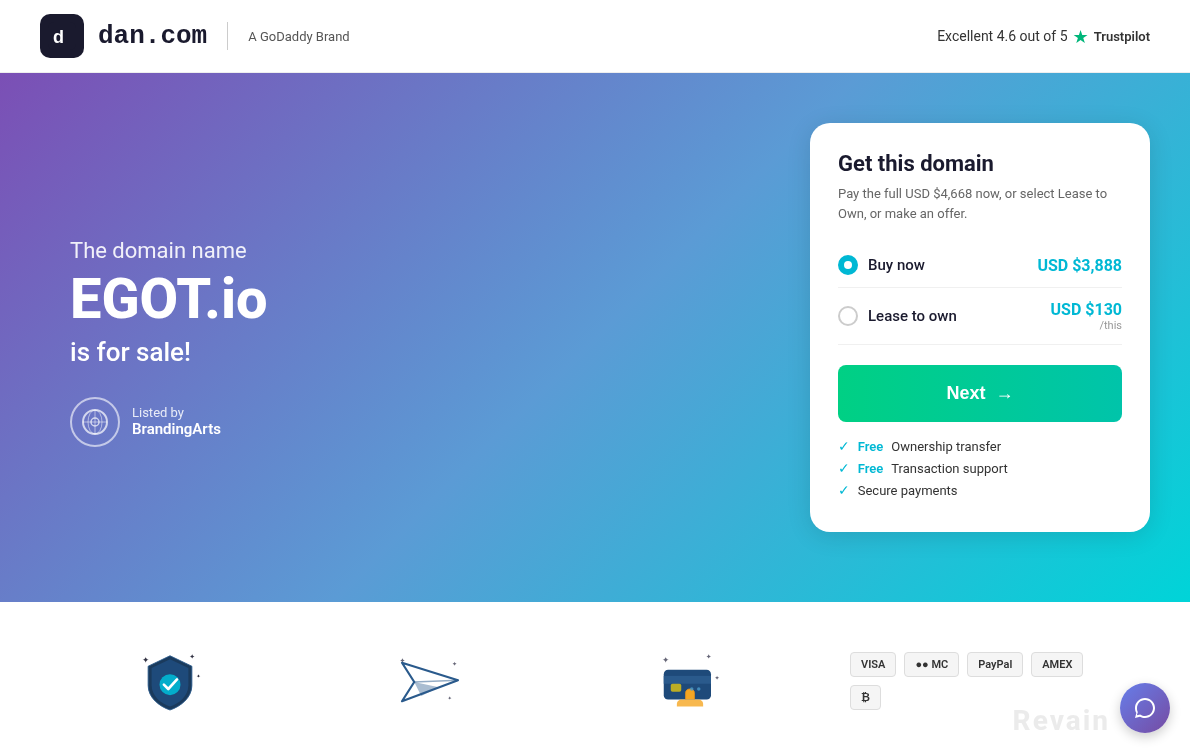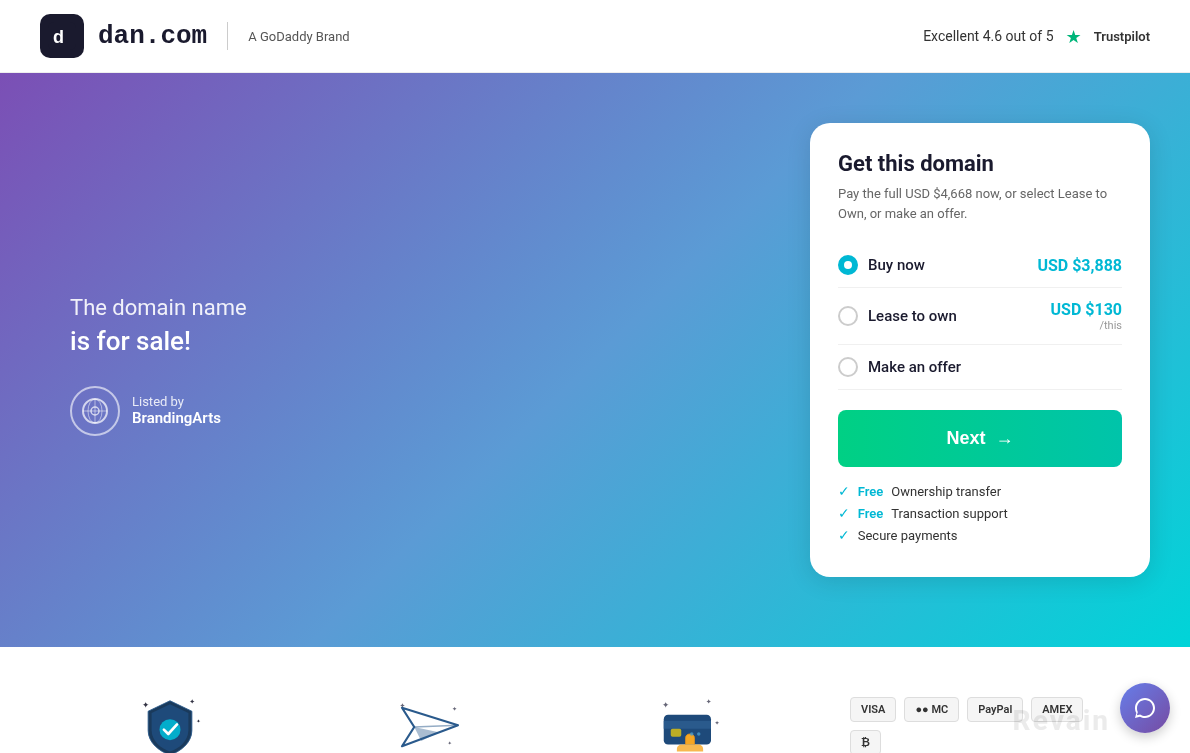--- a/index.html
+++ b/index.html
@@ -29,21 +29,21 @@
     .logo-text {
       font-size: 26px; font-weight: 700; color: #1a1a2e; font-family: Liberation Mono, monospace;
     }
     .divider-v {
       width: 1px; height: 28px; background: #ccc; margin: 0 6px;
     }
     .godaddy-text {
       font-size: 13px; color: #555;
     }
     .trustpilot-area {
-      display: flex; align-items: center; gap: 12px;
+      display: flex; align-items: center; gap: 5px;
       font-size: 14px; color: #333;
     }
     .trustpilot-stars {
       color: #00b67a; font-size: 18px;
     }
     .trustpilot-logo {
       font-size: 13px; font-weight: 600; color: #333;
     }
 
     
@@ -260,20 +260,21 @@
   <div class="trustpilot-area">
     <span>Excellent 4.6 out of 5</span>
     <span class="trustpilot-stars">★</span>
     <span class="trustpilot-logo">Trustpilot</span>
   </div>
 </header>
 
 <section class="hero">
   <div class="hero-content">
     <div class="hero-subtitle">The domain name</div>
+    <div class="hero-domain">EGOT.io</div>
     <div class="hero-forsale">is for sale!</div>
     <div class="listed-by">
       <div class="listed-by-icon">
         <svg width="28" height="28" viewBox="0 0 28 28" fill="none">
           <circle cx="14" cy="14" r="12" stroke="rgba(255,255,255,0.7)" stroke-width="2"></circle>
           <circle cx="14" cy="14" r="4" stroke="rgba(255,255,255,0.7)" stroke-width="1.5"></circle>
           <line x1="14" y1="2" x2="14" y2="26" stroke="rgba(255,255,255,0.5)" stroke-width="1"></line>
           <line x1="2" y1="14" x2="26" y2="14" stroke="rgba(255,255,255,0.5)" stroke-width="1"></line>
           <ellipse cx="14" cy="14" rx="7" ry="12" stroke="rgba(255,255,255,0.5)" stroke-width="1"></ellipse>
         </svg>
@@ -301,26 +302,20 @@
       <div class="option-left">
         <div class="radio-circle"></div>
         <span class="option-label">Lease to own</span>
       </div>
       <div class="price-wrap">
         <div class="option-price">USD $130</div>
         <div class="option-price-sub">/this</div>
       </div>
     </div>
 
-    <div class="option-row">
-      <div class="option-left">
-        <div class="radio-circle"></div>
-        <span class="option-label">Make an offer</span>
-      </div>
-    </div>
 
     <button class="next-btn">
       <span>Next</span>
       <span>→</span>
     </button>
 
     <div class="free-features">
       <div class="free-feature-row">
         <span class="check-icon">✓</span>
         <span class="free-text">Free</span>

